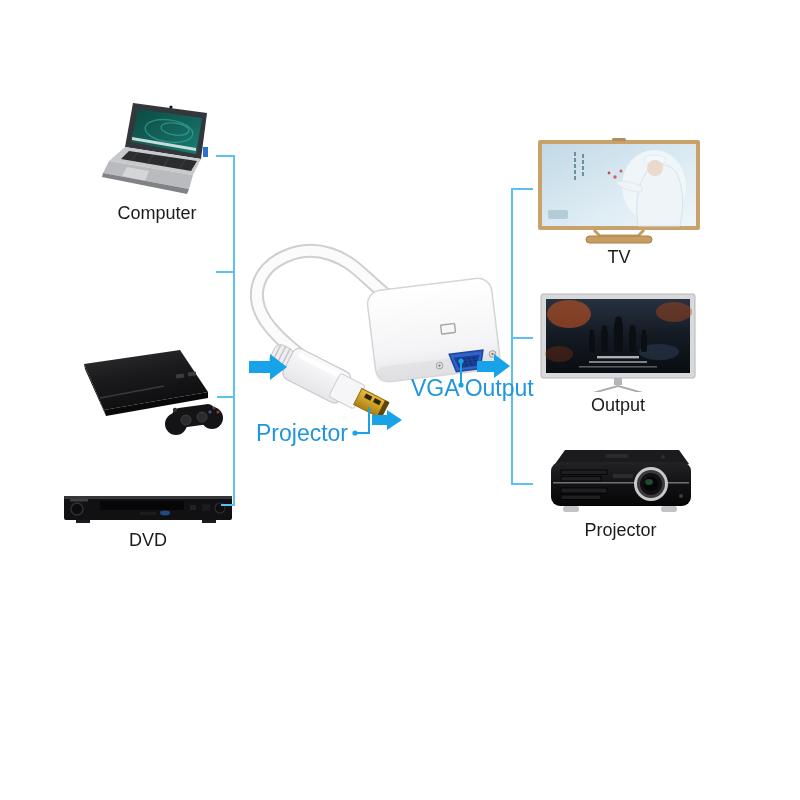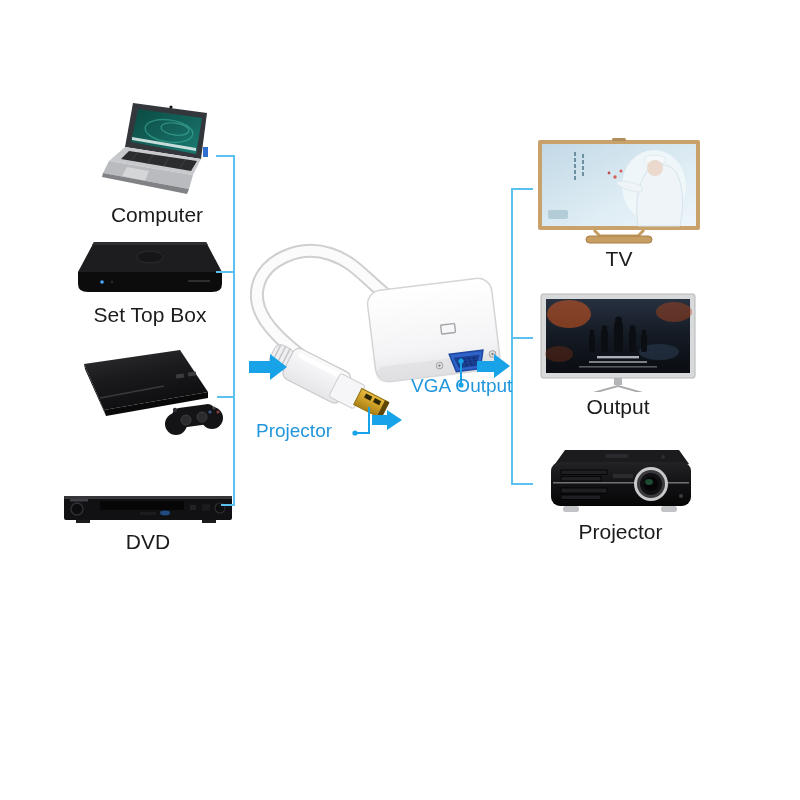--- a/index.html
+++ b/index.html
@@ -1,21 +1,21 @@
 <!DOCTYPE html>
 <html style="--bracket: #5bc1ee; --arrow: #18a3e8; --callout-text: #2196dd; --label-text: #1b1b1b;"><head>
 <meta charset="utf-8">
 <style>
   html,body{margin:0;padding:0;background:#ffffff;}
   #canvas{position:relative;width:800px;height:800px;background:#ffffff;overflow:hidden;
           font-family:"Liberation Sans",sans-serif;}
   .device{position:absolute;display:flex;flex-direction:column;align-items:center;}
   .device svg{display:block;}
-  .device-label{font-size:21px;color:var(--label-text,#1b1b1b);white-space:nowrap;text-align:left;}
-  .callout-label{position:absolute;font-size:19px;color:var(--callout-text,#2196dd);white-space:nowrap;}
+  .device-label{font-size:18px;color:var(--label-text,#1b1b1b);white-space:nowrap;text-align:left;}
+  .callout-label{position:absolute;font-size:23px;color:var(--callout-text,#2196dd);white-space:nowrap;}
   #overlay{position:absolute;left:0;top:0;width:800px;height:800px;pointer-events:none;}
   .bracket{stroke:var(--bracket,#5bc1ee);stroke-width:2;fill:none;}
   .arrow{fill:var(--arrow,#18a3e8);}
   .callout-line{stroke:var(--arrow,#18a3e8);stroke-width:2;fill:none;}
   .callout-dot{fill:var(--arrow,#18a3e8);}
   #adapter-svg{position:absolute;left:250px;top:240px;}
 </style>
 </head>
 <body>
 
@@ -43,32 +43,20 @@
       <line x1="72" y1="58" x2="67" y2="67" stroke="#44474a" stroke-width="0.8"></line>
       <line x1="88" y1="61" x2="83" y2="69" stroke="#44474a" stroke-width="0.8"></line>
       <polygon points="12,62 96,76 92,90 6,74" fill="#b9bbbe"></polygon>
       <polygon points="30,68 52,72 48,82 25,77" fill="#d4d6d8"></polygon>
       <polygon points="6,74 92,90 90,95 5,78" fill="#808285"></polygon>
       <rect x="106" y="48" width="5" height="10" fill="#2e6fd0"></rect>
     </svg>
     <div class="device-label" style="margin-top:4px;">Computer</div>
   </div>
 
-  <div class="device" style="left:72px;top:238px;width:156px;">
-    <svg width="156" height="62" viewBox="0 0 156 62">
-      <polygon points="22,4 134,4 150,34 6,34" fill="#1d1d1f"></polygon>
-      <polygon points="22,4 134,4 136,7 20,7" fill="#2e2e31"></polygon>
-      <ellipse cx="78" cy="19" rx="13" ry="6" fill="#161618" stroke="#2c2c2e" stroke-width="1"></ellipse>
-      <path d="M6,34 H150 V46 Q150,54 140,54 H16 Q6,54 6,46 Z" fill="#0c0c0d"></path>
-      <circle cx="30" cy="44" r="1.8" fill="#4aa8ff"></circle>
-      <circle cx="40" cy="44" r="1.3" fill="#2a2a2c"></circle>
-      <rect x="116" y="42" width="22" height="2" fill="#2e2e30"></rect>
-    </svg>
-    <div class="device-label" style="margin-top:3px;">Set Top Box</div>
-  </div>
 
   <div class="device" style="left:76px;top:348px;width:150px;">
     <svg width="150" height="92" viewBox="0 0 150 92">
       <defs>
         <linearGradient id="ps3g" x1="0" y1="0" x2="0.4" y2="1">
           <stop offset="0" stop-color="#303033"></stop>
             <stop offset="0.5" stop-color="#1a1a1c"></stop>
             <stop offset="1" stop-color="#0e0e10"></stop>
         </linearGradient>
       </defs>

